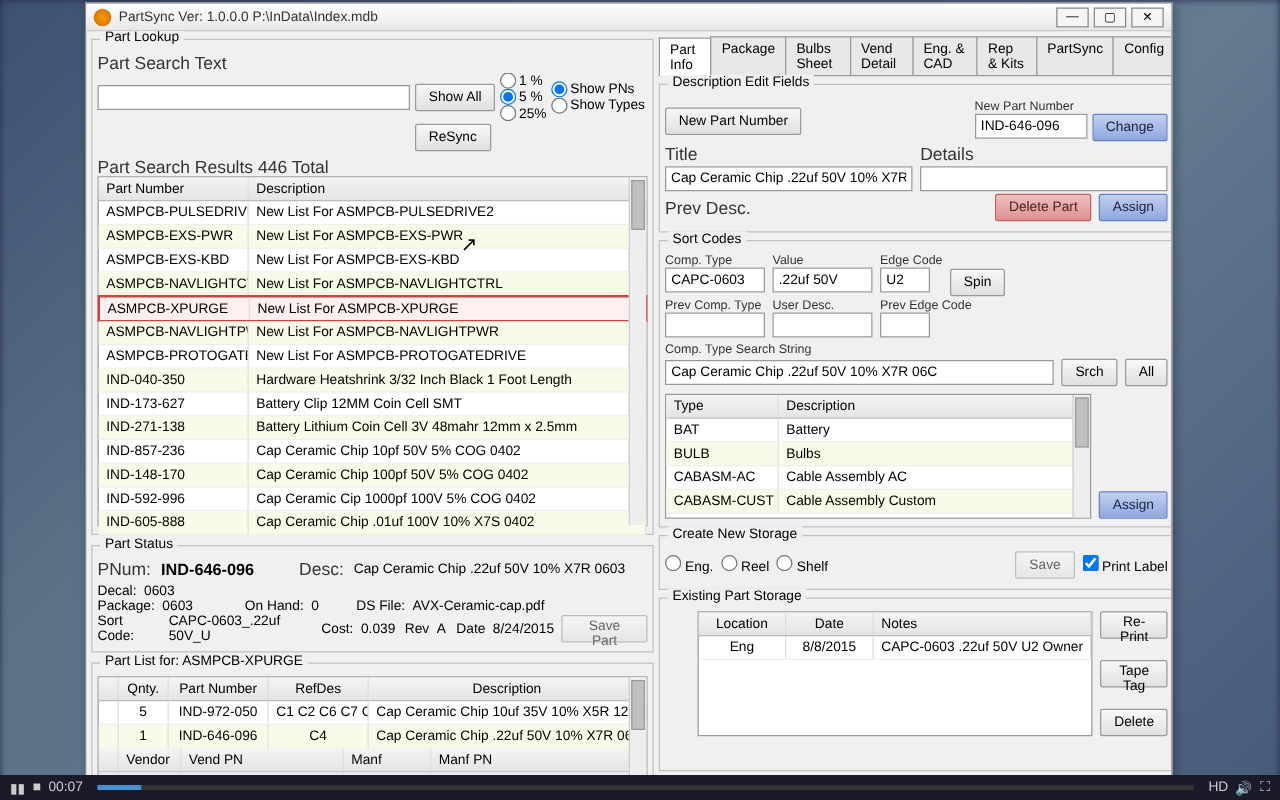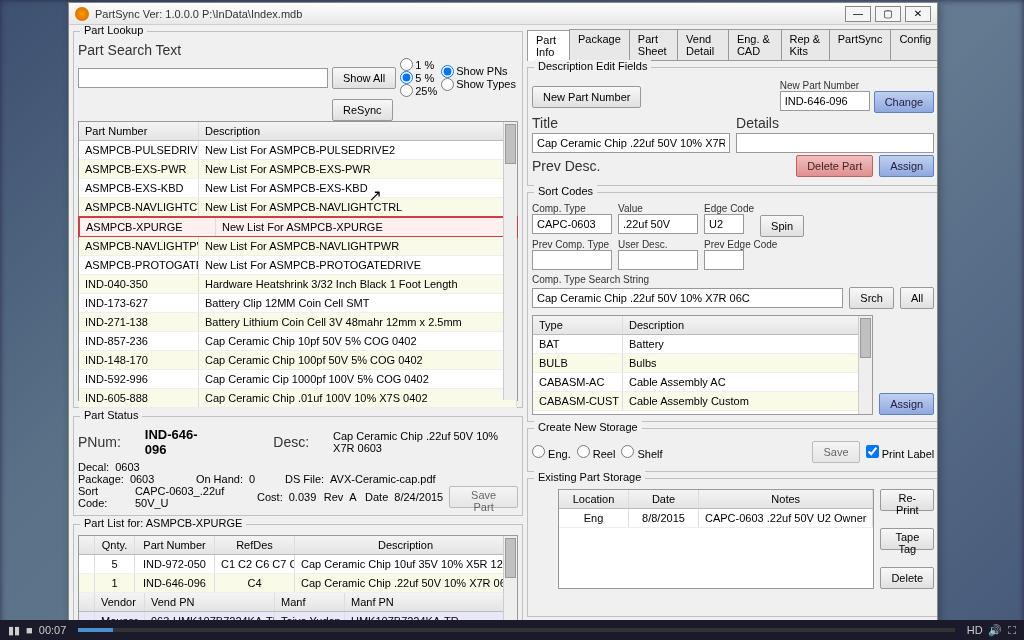--- a/index.html
+++ b/index.html
@@ -88,20 +88,21 @@
             <label>
                 <input type="radio" style="">
                 <span>Show Types</span>
               </label>
           </div>
         </div>
         <div class="searchrow" style="margin-top:2px;">
           <span style="width:250px"></span>
           <button class="btn">ReSync</button>
         </div>
+        <div class="label" style="margin-top:4px">Part Search Results   446 Total</div>
 
         <div class="grid scroll-y" style="height:280px">
           <div class="grid-head">
             <div style="width:120px">Part Number</div>
             <div style="flex:1">Description</div>
           </div>
           <div id="grid1-body">
               <div class="grid-row">
                 <div style="width:120px">ASMPCB-PULSEDRIVE2</div>
                 <div style="flex:1">New List For ASMPCB-PULSEDRIVE2</div>
@@ -112,21 +113,21 @@
               </div>
               <div class="grid-row">
                 <div style="width:120px">ASMPCB-EXS-KBD</div>
                 <div style="flex:1">New List For ASMPCB-EXS-KBD</div>
               </div>
               <div class="grid-row">
                 <div style="width:120px">ASMPCB-NAVLIGHTCTRL</div>
                 <div style="flex:1">New List For ASMPCB-NAVLIGHTCTRL</div>
               </div>
               <div class="grid-row selected">
-                <div style="width:136px">ASMPCB-XPURGE</div>
+                <div style="width:120px">ASMPCB-XPURGE</div>
                 <div style="flex:1">New List For ASMPCB-XPURGE</div>
               </div>
               <div class="grid-row">
                 <div style="width:120px">ASMPCB-NAVLIGHTPWR</div>
                 <div style="flex:1">New List For ASMPCB-NAVLIGHTPWR</div>
               </div>
               <div class="grid-row">
                 <div style="width:120px">ASMPCB-PROTOGATEDRIV</div>
                 <div style="flex:1">New List For ASMPCB-PROTOGATEDRIVE</div>
               </div>
@@ -160,21 +161,21 @@
               </div>
             </div>
           <div class="scrollbar-v">
               <div class="thumb"></div>
             </div>
         </div>
       </div>
 
       <div class="groupbox" style="padding-top:10px;">
         <span class="grouptitle">Part Status</span>
-        <div style="display:flex; gap:24px; align-items:center; margin-bottom:4px;">
+        <div style="display:flex; gap:8px; align-items:center; margin-bottom:4px;">
           <span class="label">PNum:</span>
           <b style="font-size:13px">IND-646-096</b>
           <span style="width:20px"></span>
           <span class="label">Desc:</span>
           <span>Cap Ceramic Chip .22uf 50V 10% X7R 0603</span>
         </div>
         <div style="display:flex; gap:6px; font-size:11px; flex-wrap:wrap;">
           <span>Decal:</span>
             <span>0603</span>
         </div>
@@ -243,21 +244,21 @@
               <div class="thumb"></div>
             </div>
         </div>
       </div>
     </div>
 
     <div class="right">
       <div class="tabs">
         <div class="tab active">Part Info</div>
         <div class="tab">Package</div>
-        <div class="tab">Part Sheet</div>
+        <div class="tab">Bulbs Sheet</div>
         <div class="tab">Vend Detail</div>
         <div class="tab">Eng. &amp; CAD</div>
         <div class="tab">Rep &amp; Kits</div>
         <div class="tab">PartSync</div>
         <div class="tab">Config</div>
       </div>
 
       <div class="groupbox" style="padding-top:10px;">
         <span class="grouptitle">Description Edit Fields</span>
         <div class="field-row">
@@ -354,21 +355,21 @@
         </div>
       </div>
 
       <div class="groupbox" style="padding-top:10px; flex:1;">
         <span class="grouptitle">Existing Part Storage</span>
         <div style="display:flex; gap:6px;margin-left:26px;">
           <div class="grid" style="flex:1; height:100px">
             <div class="grid-head">
               <div style="width:70px;text-align:center">Location</div>
               <div style="width:70px;text-align:center">Date</div>
-              <div style="flex:1;text-align:center">Notes</div>
+              <div style="flex:1;">Notes</div>
             </div>
             <div id="storage-body">
                 <div class="grid-row">
                   <div style="width:70px;text-align:center">Eng</div>
                   <div style="width:70px;text-align:center">8/8/2015</div>
                   <div style="flex:1;text-align:center">CAPC-0603 .22uf 50V U2 Owner</div>
                 </div>
               </div>
           </div>
           <div style="display:flex; flex-direction:column; gap:6px; justify-content:space-between;">

